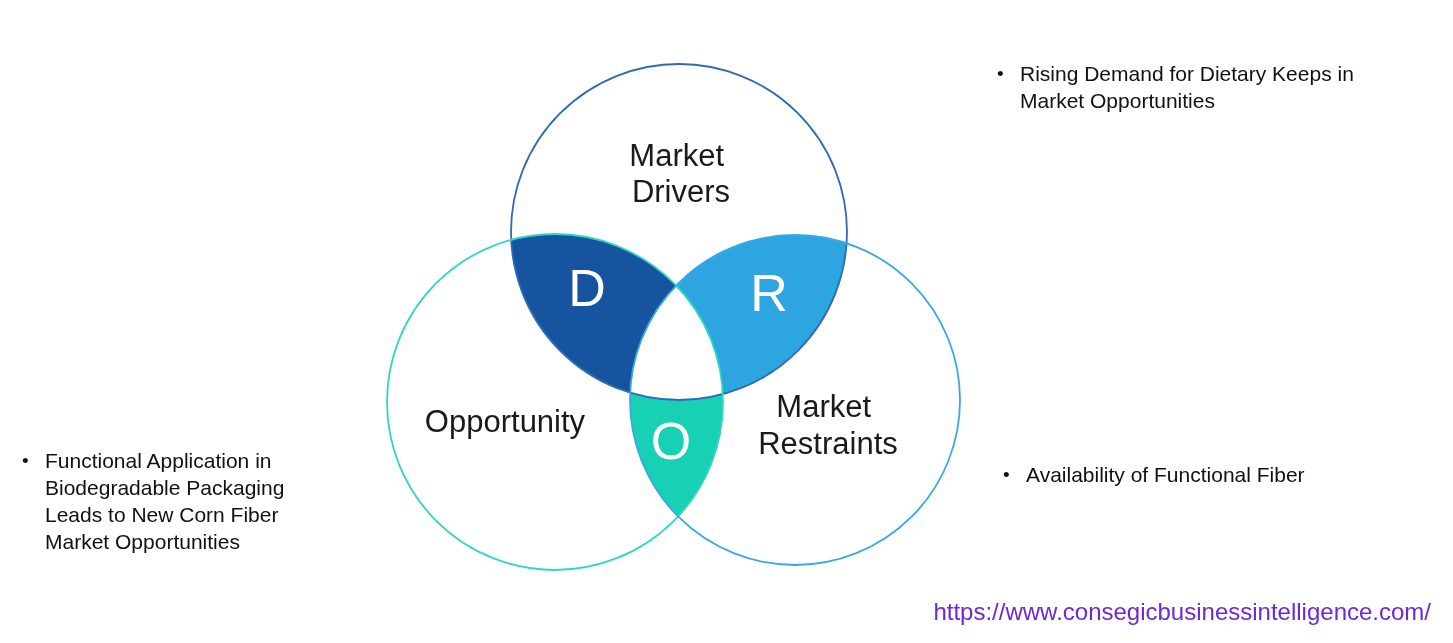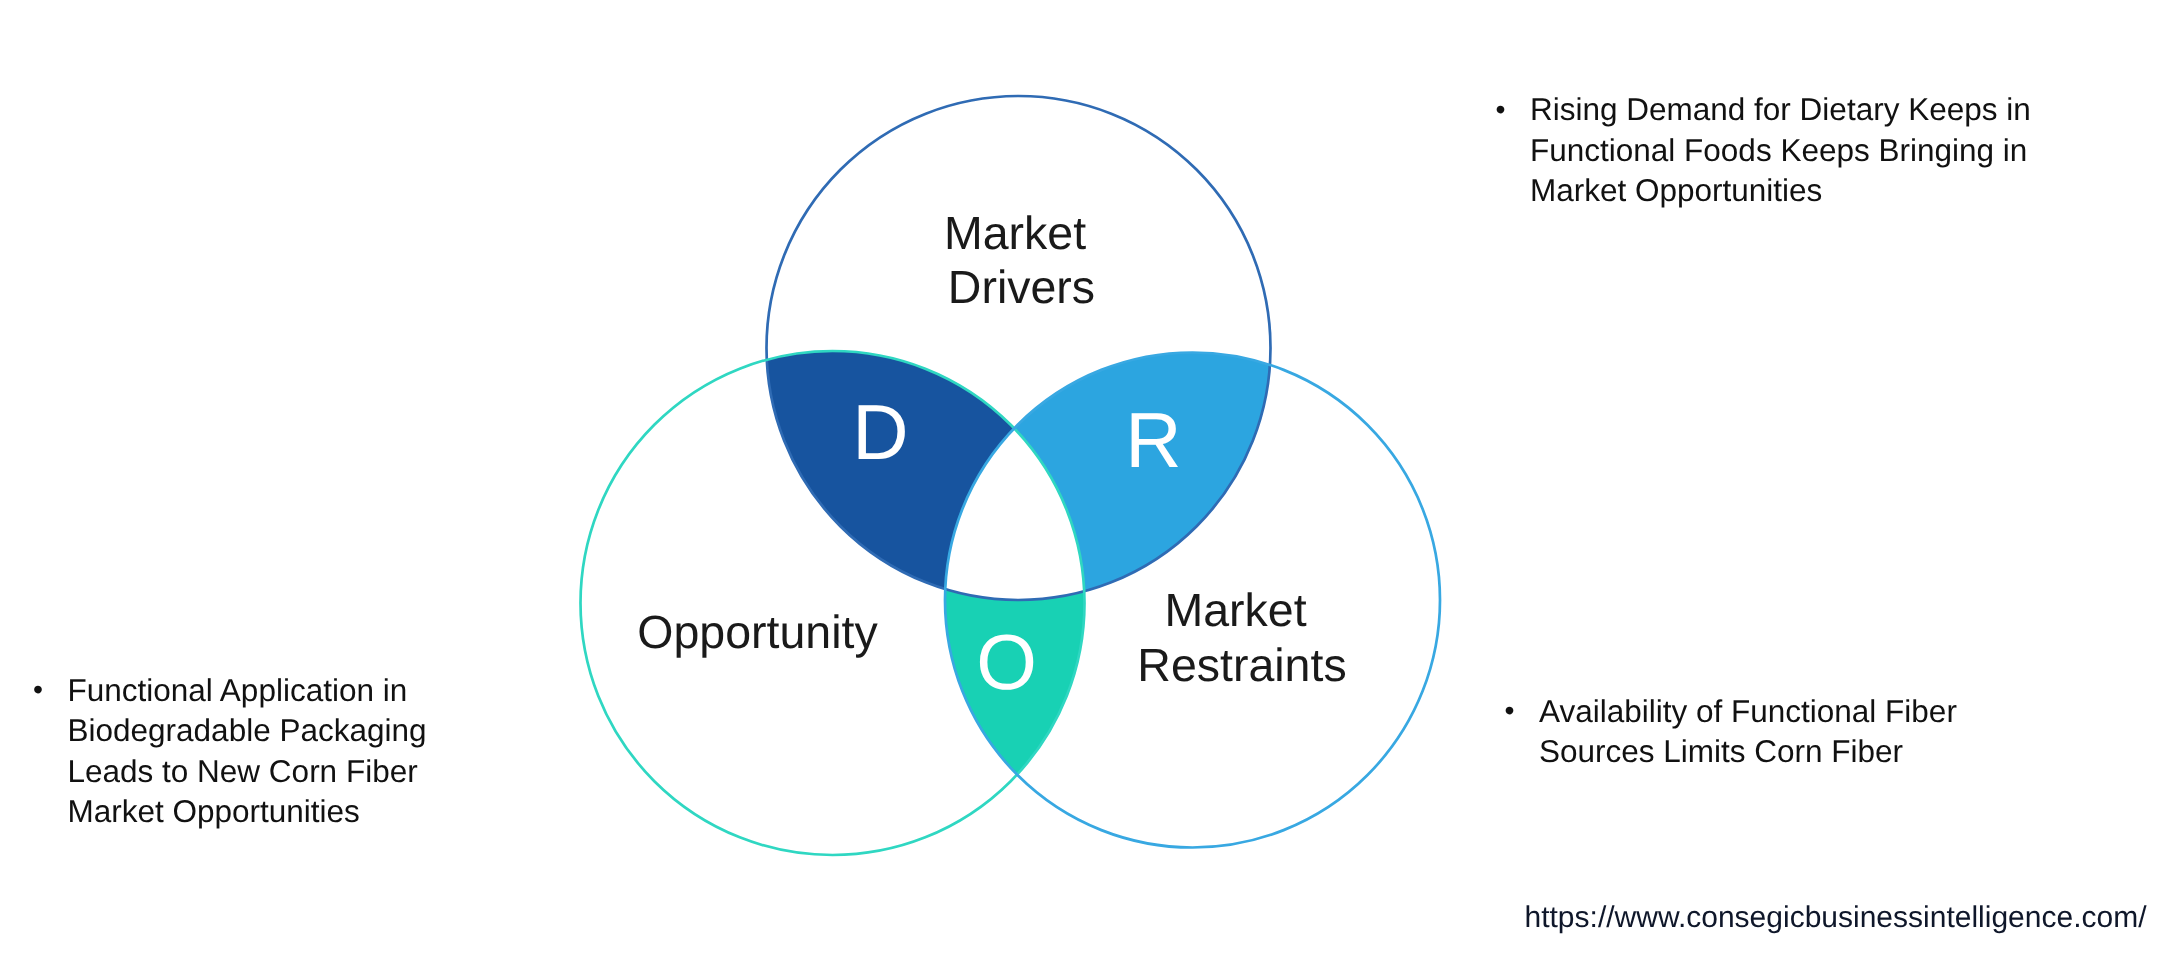--- a/index.html
+++ b/index.html
@@ -43,23 +43,23 @@
   }
   .bullet .marker {
     flex: none;
     width: 23px;
     font-size: 19px;
   }
   .source-url {
     position: absolute;
     top: 600px;
     right: 22px;
-    font-size: 20px;
+    font-size: 24px;
     line-height: 24px;
-    color: #0f172a;
+    color: #6d28d9;
     font-weight: 400;
   }
 </style>
 </head>
 <body>
 
 <div id="canvas">
 
   <svg id="venn-svg" width="1453" height="643" viewBox="0 0 1453 643">
     <defs>
@@ -107,38 +107,36 @@
     <text class="circle-label" text-anchor="middle">
       <tspan x="828" y="417">Market</tspan>
       <tspan x="828" y="454">Restraints</tspan>
     </text>
   </svg>
 
   <div class="bullet" style="left:997px; top:60px;">
     <span class="marker">•</span>
     <div>
       <div>Rising Demand for Dietary Keeps in</div>
-      <div>Functional Foods Keeps Bringing in</div>
       <div>Market Opportunities</div>
     </div>
   </div>
 
   <div class="bullet" style="left:22px; top:447px;">
     <span class="marker">•</span>
     <div>
       <div>Functional Application in</div>
       <div>Biodegradable Packaging</div>
       <div>Leads to New Corn Fiber</div>
       <div>Market Opportunities</div>
     </div>
   </div>
 
   <div class="bullet" style="left:1003px; top:461px;">
     <span class="marker">•</span>
     <div>
       <div>Availability of Functional Fiber</div>
-      <div>Sources Limits Corn Fiber</div>
     </div>
   </div>
 
   <div class="source-url">https://www.consegicbusinessintelligence.com/</div>
 
 </div>
 
 </body></html>

